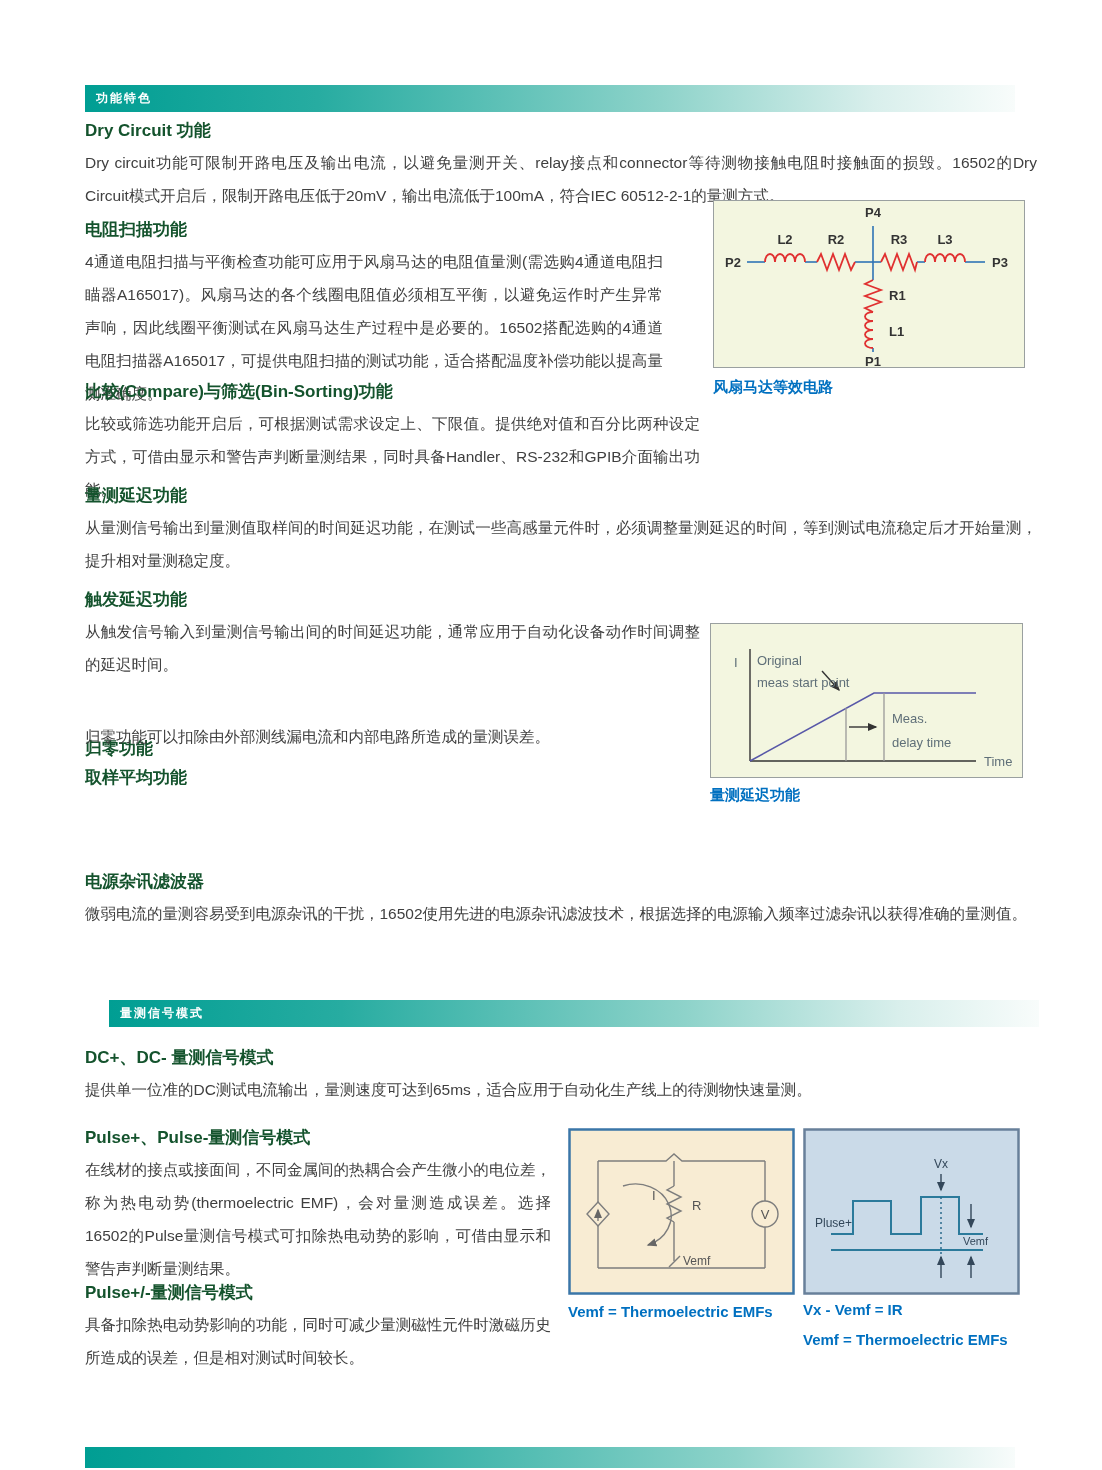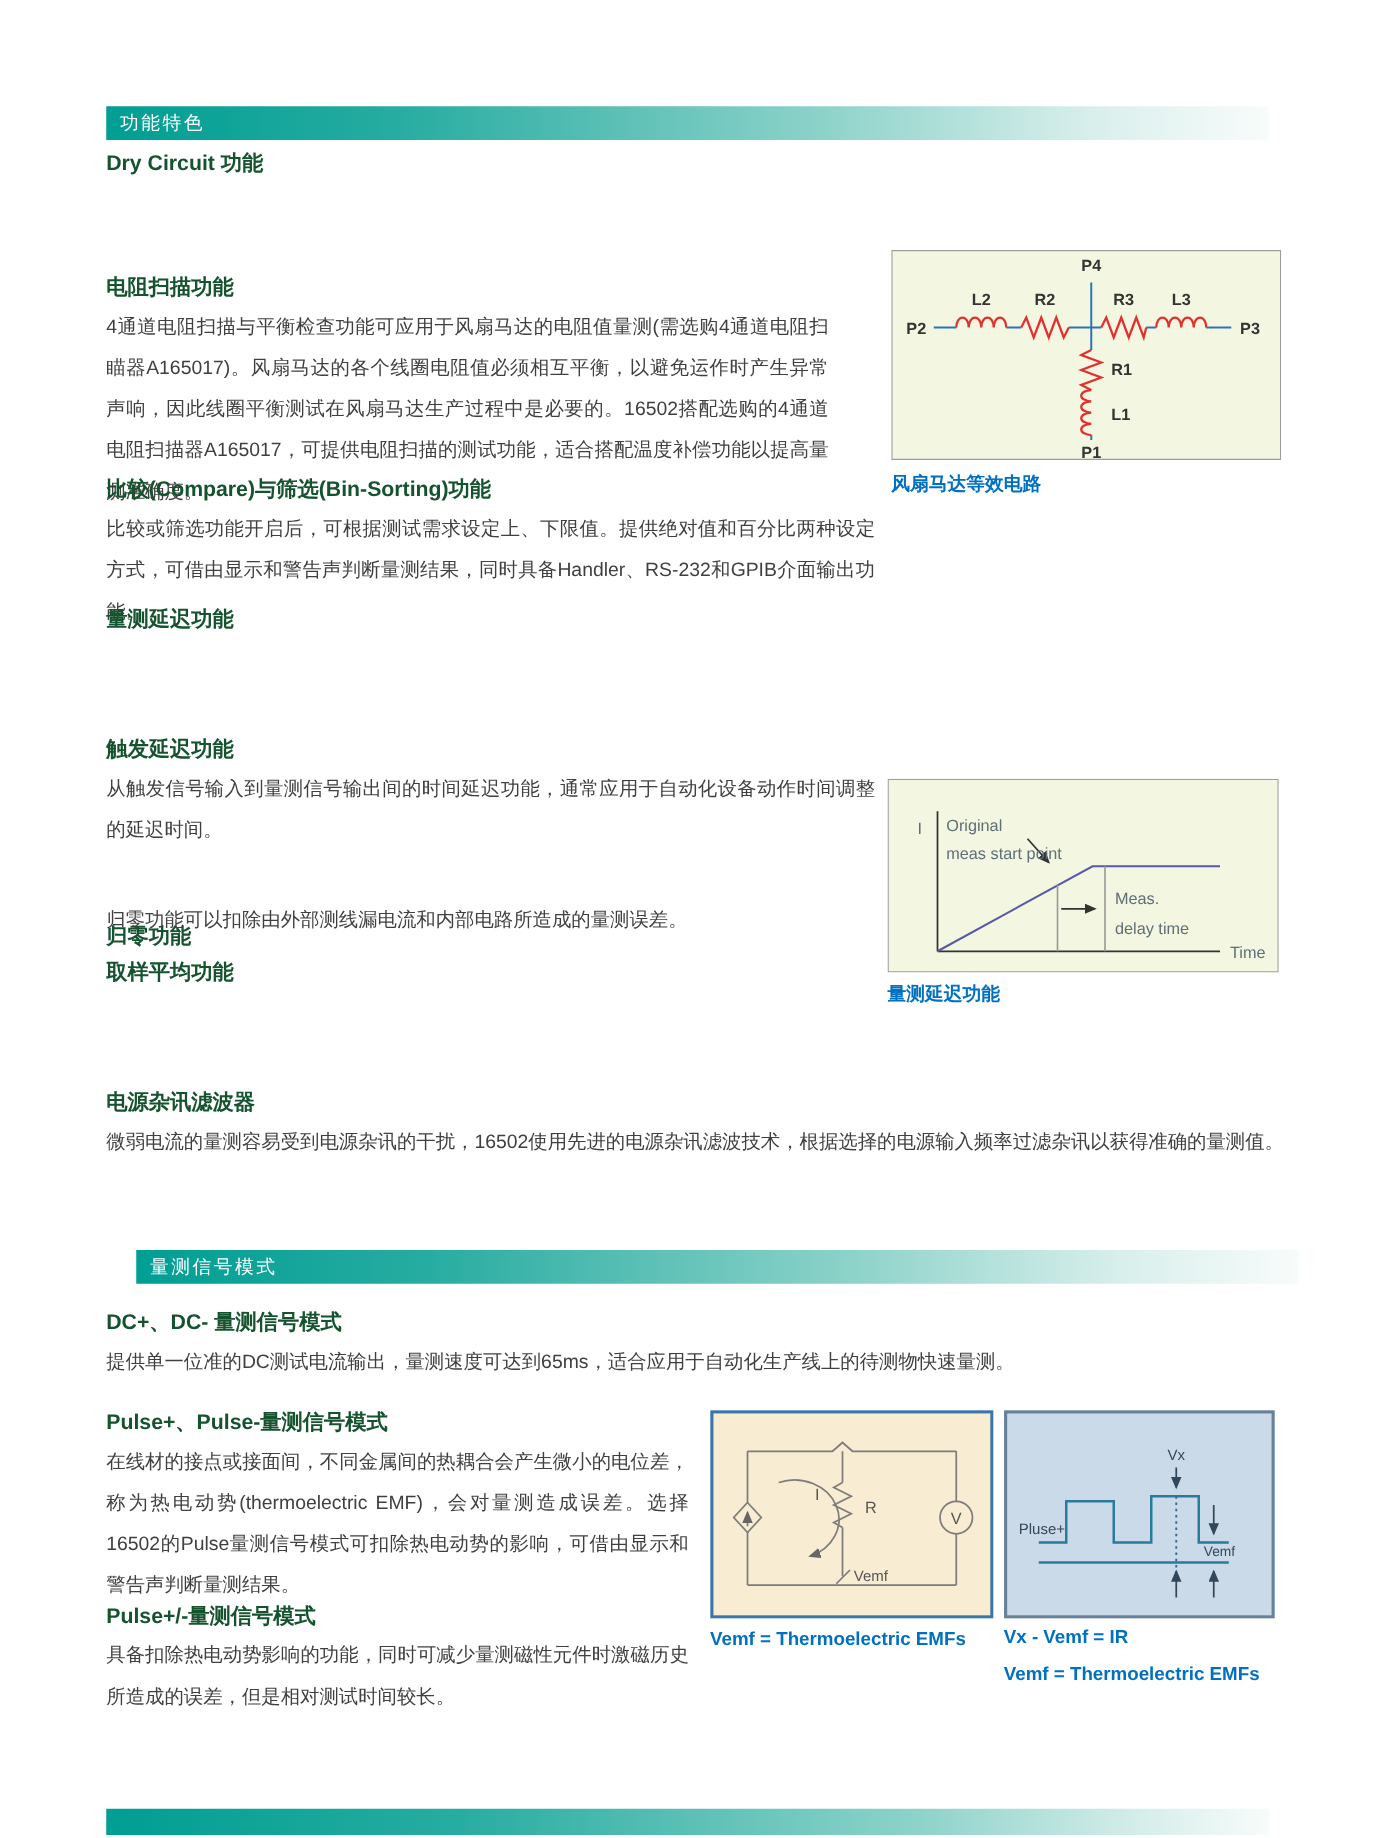--- a/index.html
+++ b/index.html
@@ -3,21 +3,21 @@
 <meta charset="utf-8">
 <style>
   * { margin:0; padding:0; box-sizing:border-box; }
   html,body { background:#ffffff; }
   body { width:1102px; height:1470px; font-family:"Liberation Sans",sans-serif; }
   .page { position:relative; width:1102px; height:1470px; background:#fff; overflow:hidden; }
   .abs { position:absolute; }
   .banner {
     left:85px; width:930px; height:27px;
     background:linear-gradient(90deg,#009e93 0%,#27aca1 25%,#8ed3ca 62%,#d9efec 85%,#f8fcfb 100%);
-    color:#ffffff; font-size:15px; font-weight:normal; line-height:27px;
+    color:#ffffff; font-size:12px; font-weight:bold; line-height:27px;
     padding-left:11px; letter-spacing:2px;
   }
   .h { left:85px; color:#14532d; font-size:17px; font-weight:bold; white-space:nowrap; }
   .p { left:85px; color:#3f3f3f; font-size:15.5px; line-height:33px; text-align:justify; }
   .cap { color:#0070c0; font-size:15px; font-weight:600; white-space:nowrap;text-align:center; }
   .botbar {
     left:85px; width:930px; height:21px;
     background:linear-gradient(90deg,#009e93 0%,#27aca1 30%,#8ed3ca 70%,#d9efec 90%,#f8fcfb 100%);
   }
   svg text { font-family:"Liberation Sans",sans-serif; }
@@ -25,20 +25,21 @@
 </head>
 <body>
 
 <div class="page">
 
   <div class="abs banner" style="top:85px;">
     <span>功能特色</span>
   </div>
 
   <div class="abs h" style="top:119px;">Dry Circuit 功能</div>
+  <div class="abs p" style="top:146px;width:952px;">Dry circuit功能可限制开路电压及输出电流，以避免量测开关、relay接点和connector等待测物接触电阻时接触面的损毁。16502的Dry Circuit模式开启后，限制开路电压低于20mV，输出电流低于100mA，符合IEC 60512-2-1的量测方式。</div>
 
   <div class="abs h" style="top:218px;">电阻扫描功能</div>
   <div class="abs p" style="top:245px;width:578px;">4通道电阻扫描与平衡检查功能可应用于风扇马达的电阻值量测(需选购4通道电阻扫瞄器A165017)。风扇马达的各个线圈电阻值必须相互平衡，以避免运作时产生异常声响，因此线圈平衡测试在风扇马达生产过程中是必要的。16502搭配选购的4通道电阻扫描器A165017，可提供电阻扫描的测试功能，适合搭配温度补偿功能以提高量测准确度。</div>
 
   <svg class="abs" style="left:713px;top:200px;" width="312" height="168" viewBox="0 0 312 168">
     <rect x="0.5" y="0.5" width="311" height="167" fill="#f3f6e0" stroke="#9aa0a0"></rect>
     <g stroke="#2e74b5" stroke-width="1.6" fill="none">
       <line x1="34" y1="62" x2="52" y2="62"></line>
       <line x1="92" y1="62" x2="104" y2="62"></line>
       <line x1="142" y1="62" x2="168" y2="62"></line>
@@ -67,20 +68,21 @@
       <text x="176" y="100">R1</text>
       <text x="176" y="136">L1</text>
     </g>
   </svg>
   <div class="abs cap" style="left:713px;top:378px;">风扇马达等效电路</div>
 
   <div class="abs h" style="top:380px;">比较(Compare)与筛选(Bin-Sorting)功能</div>
   <div class="abs p" style="top:407px;width:615px;">比较或筛选功能开启后，可根据测试需求设定上、下限值。提供绝对值和百分比两种设定方式，可借由显示和警告声判断量测结果，同时具备Handler、RS-232和GPIB介面输出功能。</div>
 
   <div class="abs h" style="top:484px;">量测延迟功能</div>
+  <div class="abs p" style="top:511px;width:952px;">从量测信号输出到量测值取样间的时间延迟功能，在测试一些高感量元件时，必须调整量测延迟的时间，等到测试电流稳定后才开始量测，提升相对量测稳定度。</div>
 
   <div class="abs h" style="top:588px;">触发延迟功能</div>
   <div class="abs p" style="top:615px;width:615px;">从触发信号输入到量测信号输出间的时间延迟功能，通常应用于自动化设备动作时间调整的延迟时间。</div>
 
   <svg class="abs" style="left:710px;top:623px;" width="313" height="155" viewBox="0 0 313 155">
     <defs>
       <marker id="ah1" markerWidth="9" markerHeight="8" refX="6" refY="3" orient="auto">
         <path d="M0,0 L7,3 L0,6 z" fill="#333333"></path>
       </marker>
     </defs>

